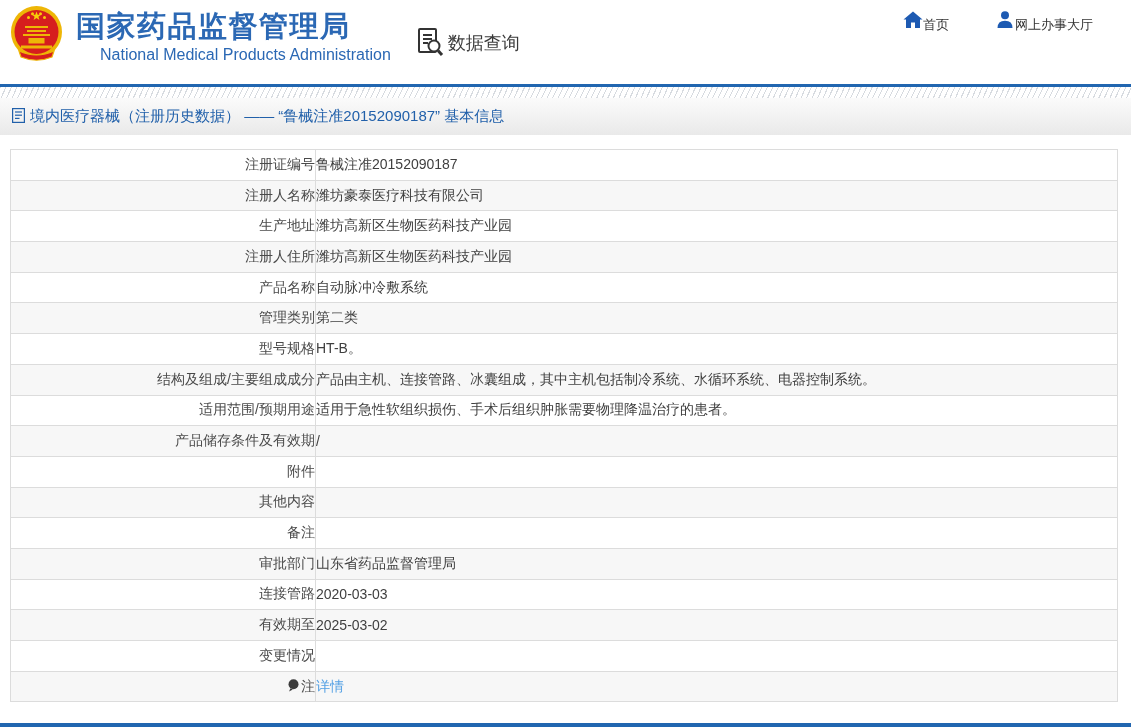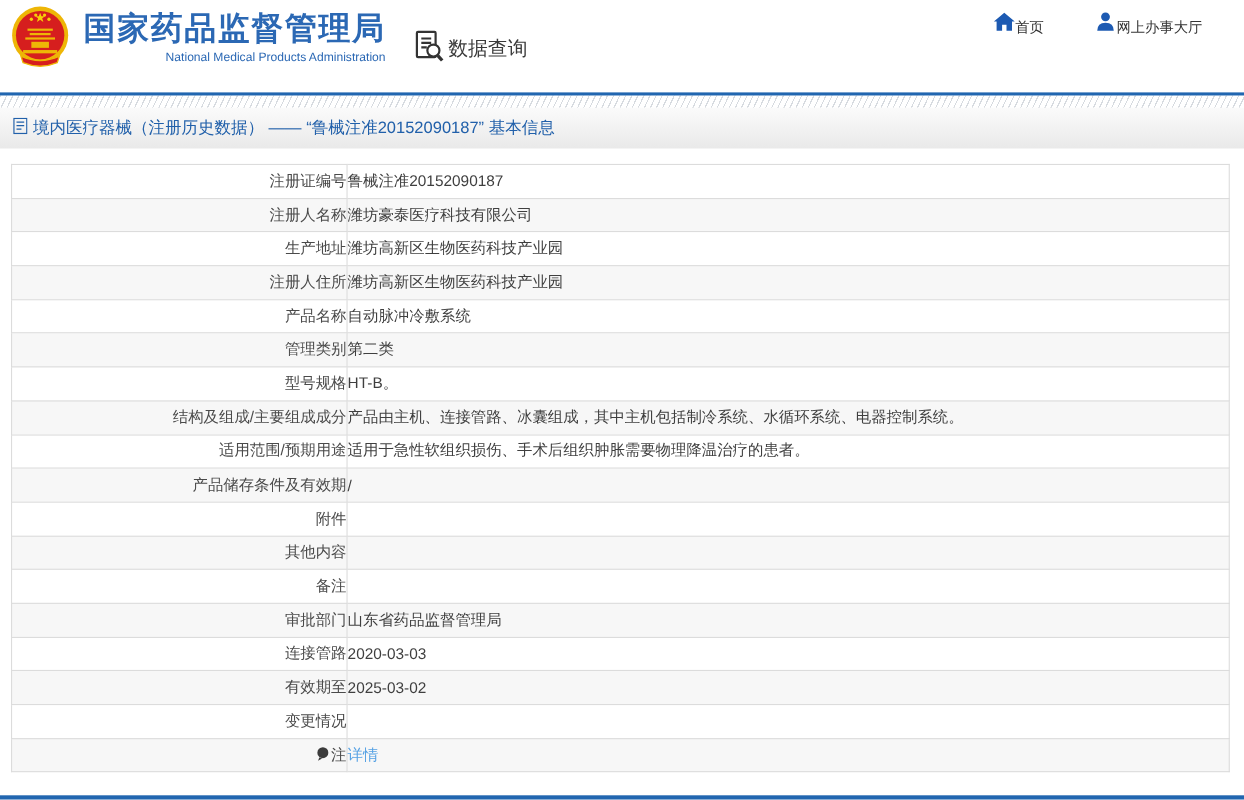--- a/index.html
+++ b/index.html
@@ -6,23 +6,23 @@
   html,body { margin:0; padding:0; }
   body {
     width:1131px; height:727px; overflow:hidden; background:#fff;
     font-family:"Liberation Sans","DejaVu Sans",sans-serif;
     position:relative;
   }
   
   .top-header { height:84px; display:flex; align-items:flex-start; background:#fff; }
   .logo-link { display:flex; text-decoration:none; margin:5px 0 0 10px; }
   .emblem { width:53px; height:57px; flex:0 0 auto; }
-  .brand { margin-left:13px; padding-top:5px;text-align:right; }
+  .brand { margin-left:13px; padding-top:5px; }
   .brand-cn { font-size:29px; font-weight:bold; color:#2b68b4; letter-spacing:1.5px; line-height:33px; white-space:nowrap; }
-  .brand-en { font-size:11px; color:#2b68b4; margin-top:3px; white-space:nowrap; }
+  .brand-en { font-size:16px; color:#2b68b4; margin-top:3px; white-space:nowrap;margin-left:24px; }
   .query-item { display:flex; align-items:center; margin:24px 0 0 24px; cursor:pointer; }
   .query-item .q-icon { margin-right:3px; margin-top:2px; }
   .query-label { font-size:18px; color:#3a3a3a; }
   .top-nav { margin-left:auto; display:flex; gap:46px; padding:10px 38px 0 0; }
   .nav-item { display:flex; flex-direction:row; align-items:center; cursor:pointer; }
   .nav-item .nav-label { font-size:13px; color:#333; margin-top:6px; white-space:nowrap; }
   
   .blue-rule { height:3px; background:#2166b0; }
   .hatch-band { height:11px; background:
      repeating-linear-gradient(115deg,#d7dbe0 0px,#d7dbe0 1px,#ffffff 1px,#ffffff 5px); }

